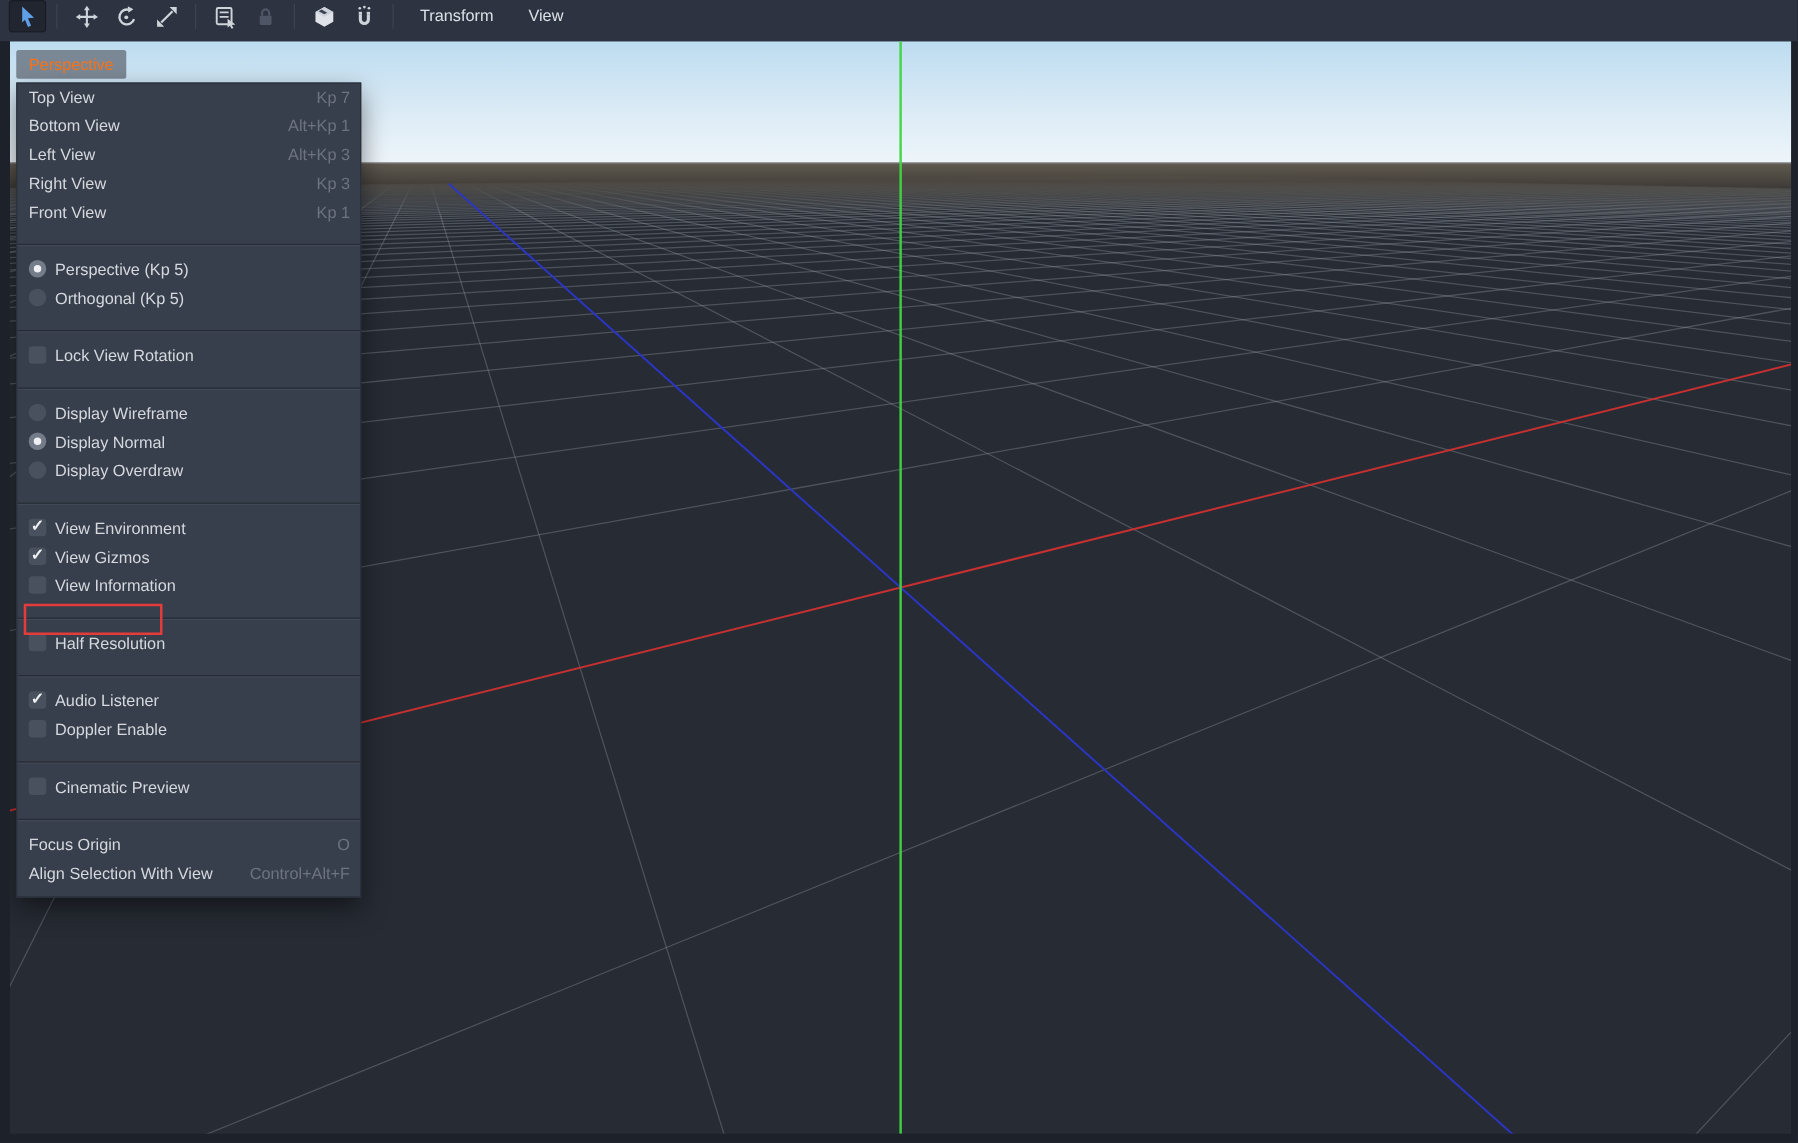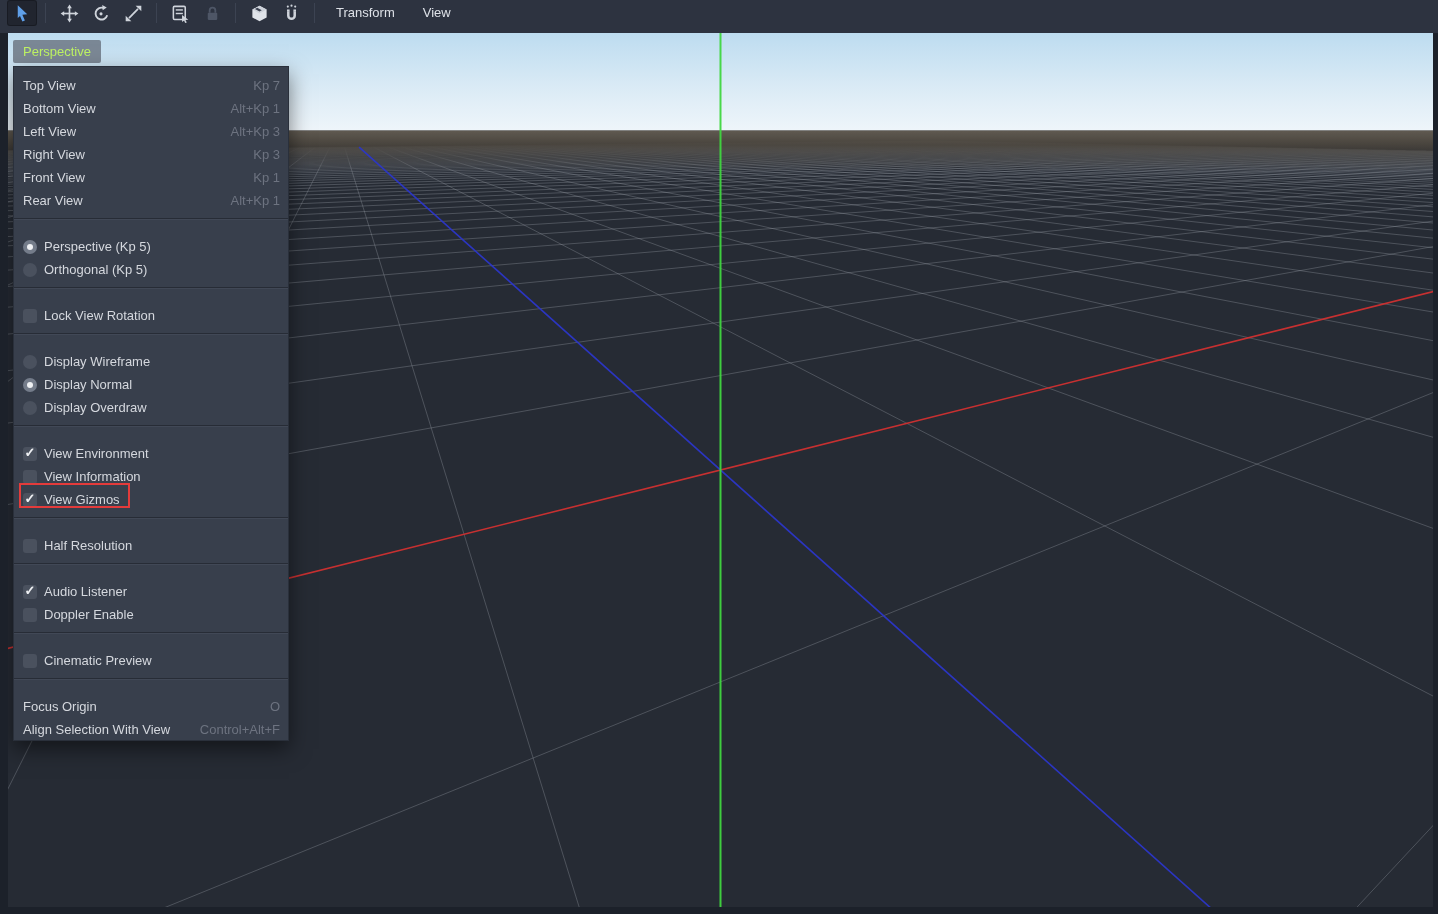--- a/index.html
+++ b/index.html
@@ -28,30 +28,30 @@
   .viewport{position:absolute;left:8px;top:33px;width:1425px;height:874px;overflow:hidden;background:#262b34}
   .sky{position:absolute;left:0;top:0;width:100%;height:97px;
        background:linear-gradient(to bottom,#bddcf0 0%,#ddecf6 62%,#eef5fa 100%)}
   .band{position:absolute;left:0;top:97px;width:100%;height:40px;
         border-top:1px solid rgba(204,201,192,.55);
         background:linear-gradient(to bottom,rgba(95,89,80,1) 0%,rgba(73,68,61,.96) 35%,rgba(54,51,47,.55) 65%,rgba(38,43,52,0) 100%)}
   svg.scene{position:absolute;left:0;top:0}
   
   .persp-btn{
     position:absolute;left:5px;top:7px;height:23px;padding:0 10px;
-    background:rgba(97,105,118,.75);color:#bef264;font-size:13px;
+    background:rgba(97,105,118,.75);color:#f97316;font-size:13px;
     border:none;border-radius:2px;font-family:inherit;
   }
   
   .vmenu{
     position:absolute;left:5px;top:33px;width:276px;box-sizing:border-box;
     background:#383f4c;border:1px solid #2a303b;padding:3px 0;
     box-shadow:0 8px 20px rgba(0,0,0,.5);
   }
-  .row{height:23px;display:flex;align-items:flex-end;padding:0 8px 0 9px;
+  .row{height:23px;display:flex;align-items:flex-start;padding:0 8px 0 9px;
        font-size:13px;color:#d5d8de;white-space:nowrap}
   .row .lbl{flex:none}
   .ic{width:14px;height:14px;margin-right:7px;flex:none;background:#4a515e;
       border-radius:3px;position:relative}
   .ic.radio{border-radius:50%}
   .ic.radio.on{background:#747c8a}
   .ic.radio.on::after{content:"";position:absolute;left:4px;top:4px;width:6px;height:6px;
       border-radius:50%;background:#eef0f3}
   .ic.check.on::after{content:"\2713";position:absolute;left:1.5px;top:-3px;
       font-size:13px;font-weight:bold;color:#eef0f3;line-height:18px}
@@ -396,24 +396,20 @@
         <span class="sc">Alt+Kp 3</span>
       </div>
       <div class="row">
         <span class="lbl">Right View</span>
         <span class="sc">Kp 3</span>
       </div>
       <div class="row">
         <span class="lbl">Front View</span>
         <span class="sc">Kp 1</span>
       </div>
-      <div class="row">
-        <span class="lbl">Rear View</span>
-        <span class="sc">Alt+Kp 1</span>
-      </div>
       <div class="sep"></div>
       <div class="row">
         <span class="ic radio on"></span>
         <span class="lbl">Perspective (Kp 5)</span>
       </div>
       <div class="row">
         <span class="ic radio"></span>
         <span class="lbl">Orthogonal (Kp 5)</span>
       </div>
       <div class="sep"></div>
@@ -433,26 +429,26 @@
       <div class="row">
         <span class="ic radio"></span>
         <span class="lbl">Display Overdraw</span>
       </div>
       <div class="sep"></div>
       <div class="row">
         <span class="ic check on"></span>
         <span class="lbl">View Environment</span>
       </div>
       <div class="row">
+        <span class="ic check on"></span>
+        <span class="lbl">View Gizmos</span>
+      </div>
+      <div class="row">
         <span class="ic check"></span>
         <span class="lbl">View Information</span>
-      </div>
-      <div class="row">
-        <span class="ic check on"></span>
-        <span class="lbl">View Gizmos</span>
       </div>
       <div class="sep"></div>
       <div class="row">
         <span class="ic check"></span>
         <span class="lbl">Half Resolution</span>
       </div>
       <div class="sep"></div>
       <div class="row">
         <span class="ic check on"></span>
         <span class="lbl">Audio Listener</span>

